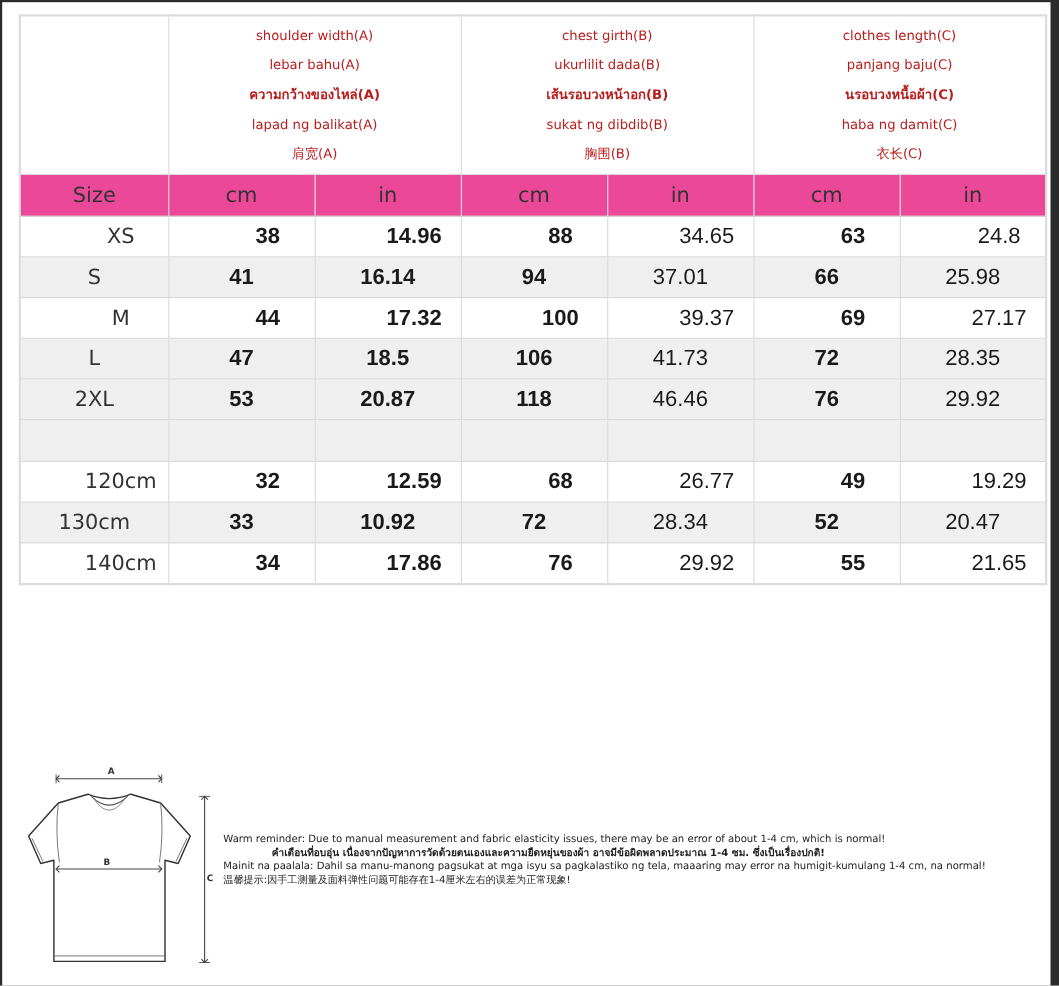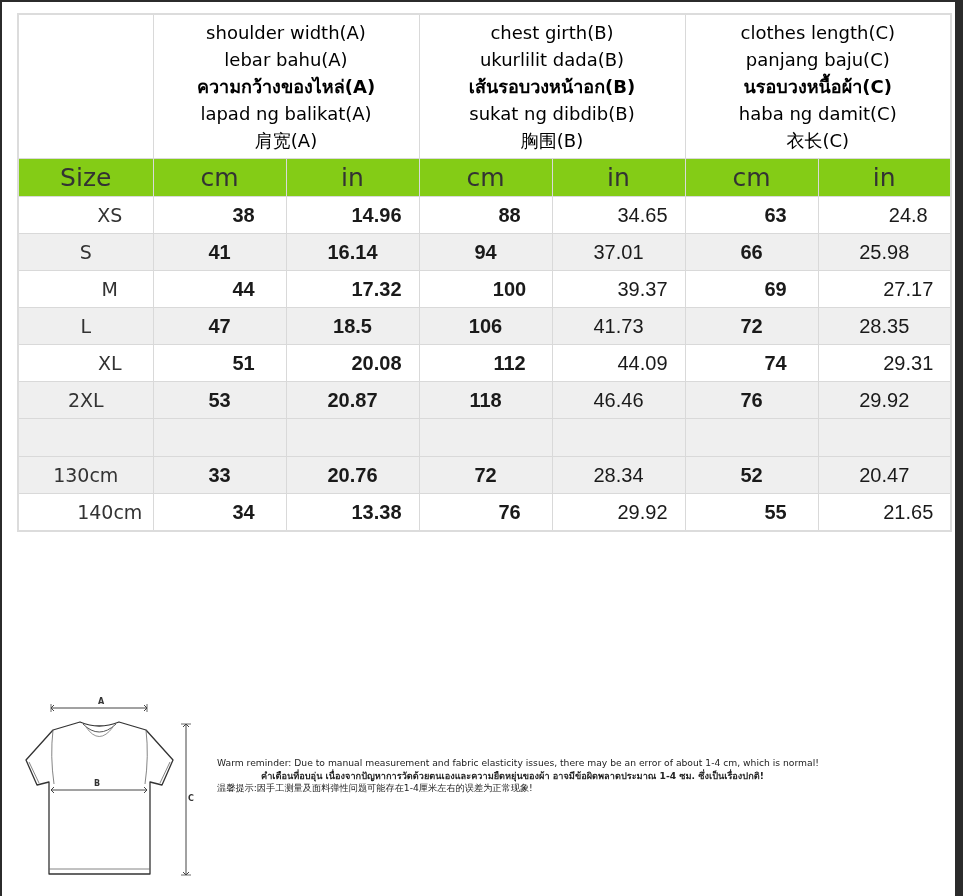--- a/index.html
+++ b/index.html
@@ -25,37 +25,37 @@
     .size-table td, .size-table th {
       border: 1px solid #d9d9d9;
       text-align: center;
       padding: 0;
       color: #222;
       font-weight: normal;
     }
     .size-table col.c0 { width: 135px; }
     .size-table col.cx { width: 133px; }
     .hdr-row td { height: 143px; background: #fff; vertical-align: middle; }
-    .hdr-block { font-size: 18px; line-height: 27px; color: #000000; }
+    .hdr-block { font-size: 12px; line-height: 27px; color: #b91c1c; }
     .hdr-block .th { font-weight: bold; }
-    .unit-row td { height: 37px; background: #84cc16; font-size: 25px; color: #333; }
+    .unit-row td { height: 37px; background: #ec4899; font-size: 19px; color: #333; }
     .data-row td { height: 36px; font-size: 19px; }
     .data-row td.num { font-family: "Liberation Sans", sans-serif; font-size: 20px; color: #1a1a1a; }
     .data-row td.num.bold { font-weight: bold; }
     .data-row td.size { font-family: "DejaVu Sans", sans-serif; font-size: 19px; color: #333; }
     .data-row.alt td { background: #efefef; }
     .data-row.white td { background: #ffffff; padding-left: 48px; }
     .gap-row td { height: 37px; background: #efefef; }
 
     .diagram {
       position: absolute; left: 14px; top: 692px;
       width: 190px; height: 190px;
     }
     .notes {
-      position: absolute; left: 215px; top: 755px;
+      position: absolute; left: 201px; top: 755px;
       width: 740px;
       font-family: "DejaVu Sans", sans-serif;
       font-size: 9.2px; line-height: 12.6px;
       color: #222;
       white-space: nowrap;
     }
     .notes .th { font-weight: bold; margin-left: 44px; }
   </style>
 </head>
 <body>
@@ -144,29 +144,20 @@
         </tr>
         <tr class="data-row alt">
           <td class="size">L</td>
           <td class="num bold bold">47</td>
           <td class="num bold">18.5</td>
           <td class="num bold">106</td>
           <td class="num">41.73</td>
           <td class="num bold">72</td>
           <td class="num">28.35</td>
         </tr>
-        <tr class="data-row white">
-          <td class="size">XL</td>
-          <td class="num bold bold">51</td>
-          <td class="num bold">20.08</td>
-          <td class="num bold">112</td>
-          <td class="num">44.09</td>
-          <td class="num bold">74</td>
-          <td class="num">29.31</td>
-        </tr>
         <tr class="data-row alt">
           <td class="size">2XL</td>
           <td class="num bold bold">53</td>
           <td class="num bold">20.87</td>
           <td class="num bold">118</td>
           <td class="num">46.46</td>
           <td class="num bold">76</td>
           <td class="num">29.92</td>
         </tr>
       </tbody>
@@ -175,33 +166,42 @@
         <td></td>
         <td></td>
         <td></td>
         <td></td>
         <td></td>
         <td></td>
         <td></td>
       </tr>
     </tbody>
     <tbody id="kids-body">
+        <tr class="data-row white">
+          <td class="size">120cm</td>
+          <td class="num bold bold">32</td>
+          <td class="num bold">12.59</td>
+          <td class="num bold">68</td>
+          <td class="num">26.77</td>
+          <td class="num bold">49</td>
+          <td class="num">19.29</td>
+        </tr>
         <tr class="data-row alt">
           <td class="size">130cm</td>
           <td class="num bold bold">33</td>
-          <td class="num bold">20.76</td>
+          <td class="num bold">10.92</td>
           <td class="num bold">72</td>
           <td class="num">28.34</td>
           <td class="num bold">52</td>
           <td class="num">20.47</td>
         </tr>
         <tr class="data-row white">
           <td class="size">140cm</td>
           <td class="num bold bold">34</td>
-          <td class="num bold">13.38</td>
+          <td class="num bold">17.86</td>
           <td class="num bold">76</td>
           <td class="num">29.92</td>
           <td class="num bold">55</td>
           <td class="num">21.65</td>
         </tr>
       </tbody>
   </table>
 
   <div class="diagram">
     <svg width="190" height="190" viewBox="0 0 190 190">
@@ -236,16 +236,17 @@
       <line x1="165" y1="181" x2="175" y2="181" stroke="#444" stroke-width="0.8"></line>
       <polyline points="167,33 170,30 173,33" fill="none" stroke="#444" stroke-width="1"></polyline>
       <polyline points="167,178 170,181 173,178" fill="none" stroke="#444" stroke-width="1"></polyline>
       <text x="172" y="107" font-size="8" font-family="DejaVu Sans, sans-serif" font-weight="bold" fill="#333">C</text>
     </svg>
   </div>
 
   <div class="notes">
     <div>Warm reminder: Due to manual measurement and fabric elasticity issues, there may be an error of about 1-4 cm, which is normal!</div>
     <div class="th">คำเตือนที่อบอุ่น เนื่องจากปัญหาการวัดด้วยตนเองและความยืดหยุ่นของผ้า อาจมีข้อผิดพลาดประมาณ 1-4 ซม. ซึ่งเป็นเรื่องปกติ!</div>
+    <div>Mainit na paalala: Dahil sa manu-manong pagsukat at mga isyu sa pagkalastiko ng tela, maaaring may error na humigit-kumulang 1-4 cm, na normal!</div>
     <div>温馨提示:因手工测量及面料弹性问题可能存在1-4厘米左右的误差为正常现象!</div>
   </div>
 
 </div>
 
 </body></html>

